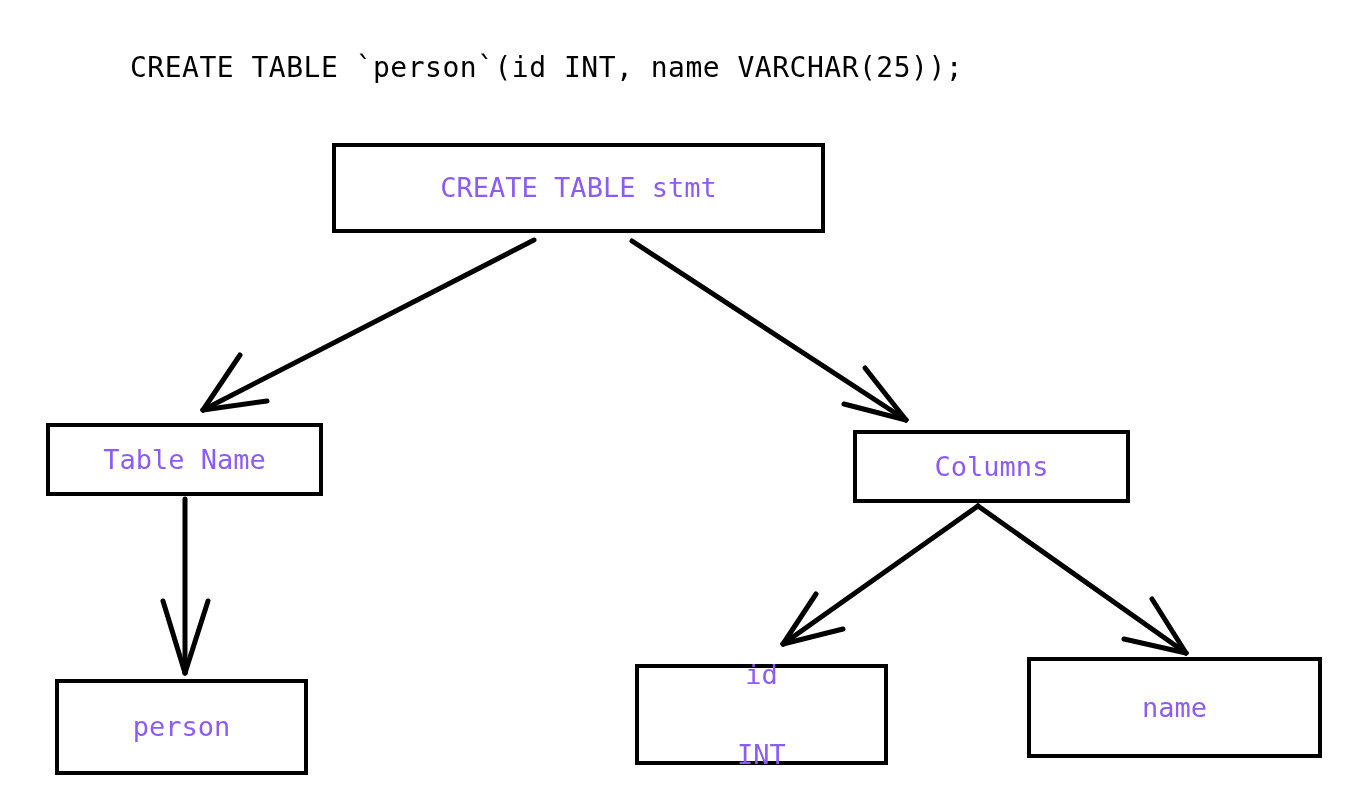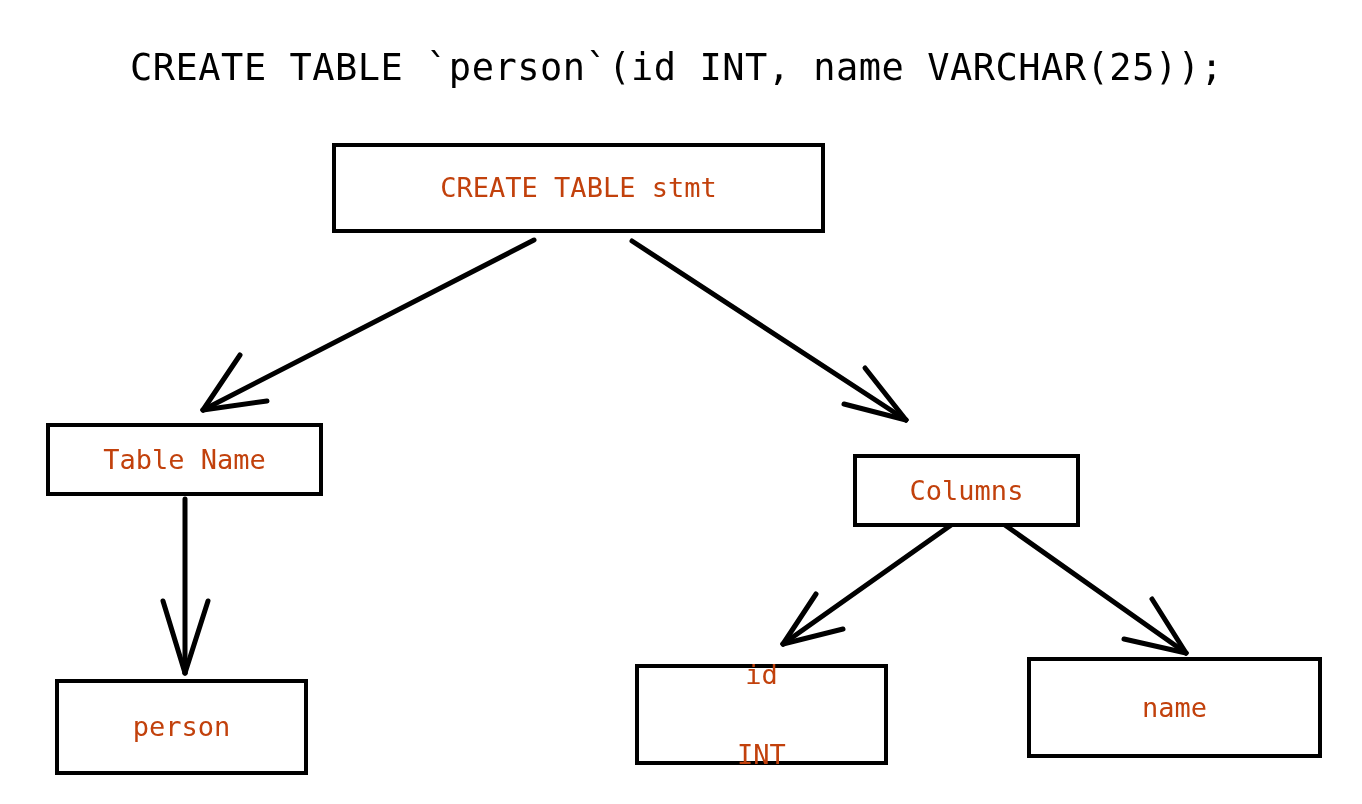--- a/index.html
+++ b/index.html
@@ -24,48 +24,48 @@
     left: 0;
     top: 0;
     width: 1362px;
     height: 804px;
     pointer-events: none;
   }
   .title-text {
     position: absolute;
     left: 130px;
     top: 48px;
-    font-size: 37px;
+    font-size: 28px;
     letter-spacing: 0.5px;
     white-space: pre;
     line-height: 40px;
     color: #000000;
   }
   .node {
     position: absolute;
     box-sizing: border-box;
     border: 4px solid #000000;
     background: #ffffff;
     display: flex;
     flex-direction: column;
     align-items: center;
     justify-content: center;
     text-align: center;
     font-size: 27px;
     line-height: 36px;
     white-space: pre;
-    color: #c2410c;
+    color: #8b5cf6;
   }
   .node .line {
     display: block;
   }
   
   #node-root      { left: 332px;  top: 143px; width: 493px; height: 90px; }
   #node-tablename { left: 46px;   top: 423px; width: 277px; height: 73px; }
-  #node-columns   { left: 853px;  top: 454px; width: 227px; height: 73px; }
+  #node-columns   { left: 853px;  top: 430px; width: 277px; height: 73px; }
   #node-person    { left: 55px;   top: 679px; width: 253px; height: 96px; }
   #node-col-id    { left: 635px;  top: 664px; width: 253px; height: 101px; gap: 44px; }
   #node-col-name  { left: 1027px; top: 657px; width: 295px; height: 101px; }
 </style>
 </head>
 <body>
 
 <div id="canvas">
 
   <div class="title-text">CREATE TABLE `person`(id INT, name VARCHAR(25));</div>

